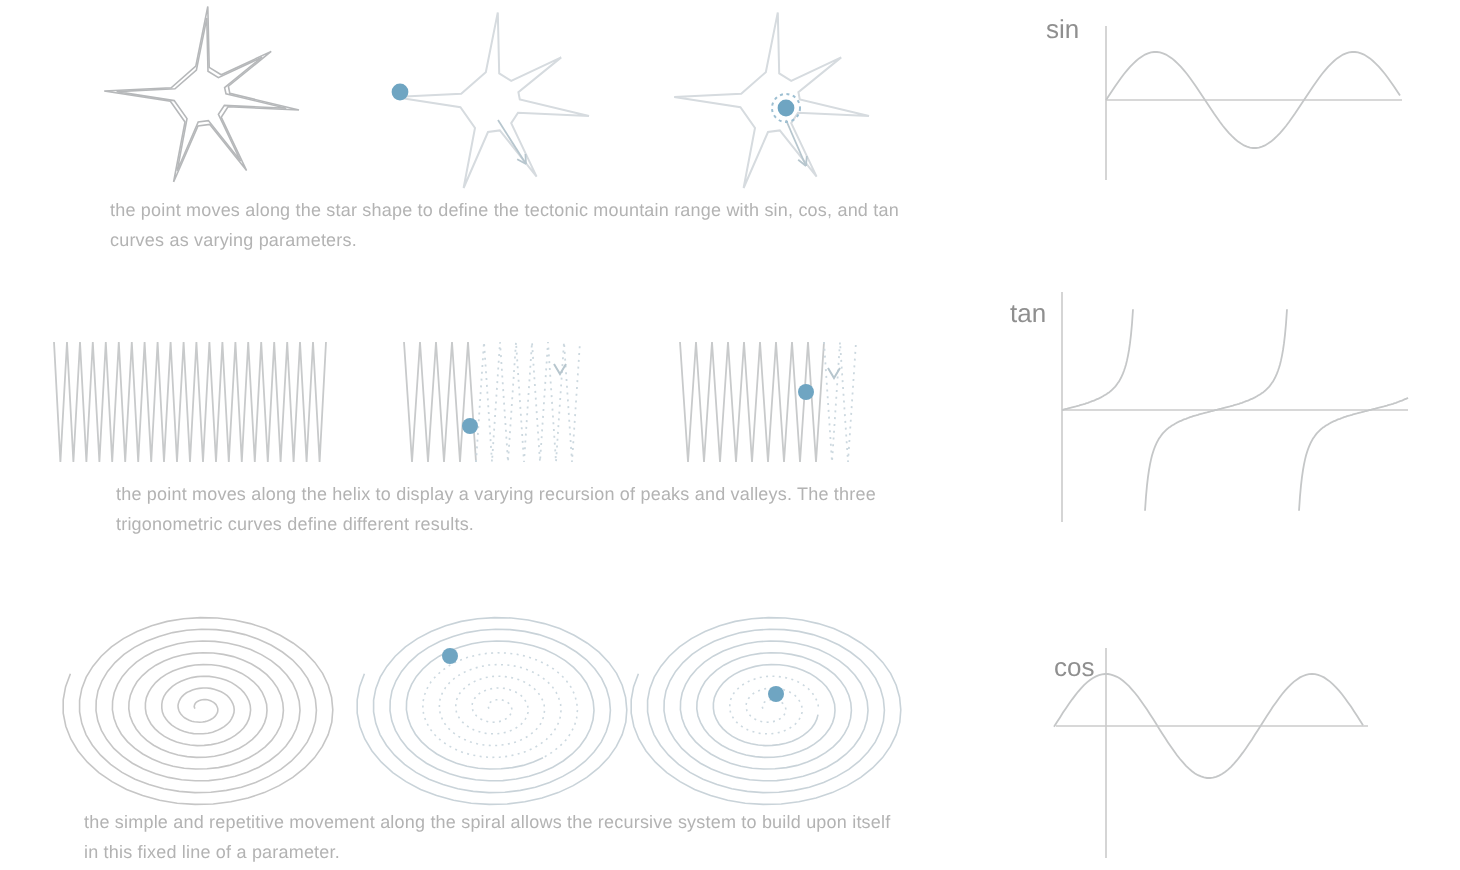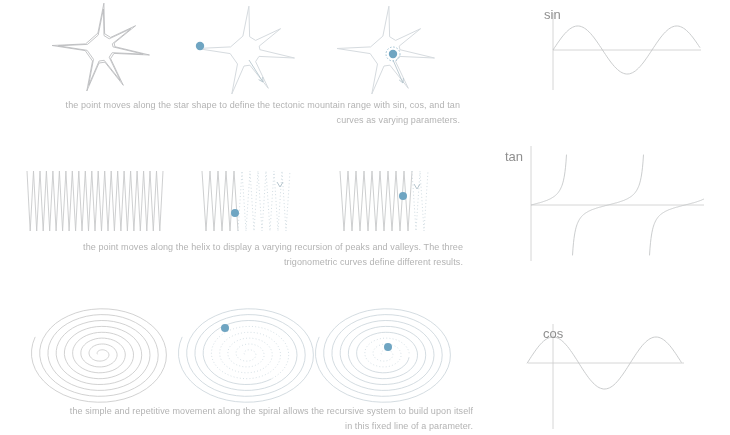--- a/index.html
+++ b/index.html
@@ -1,20 +1,20 @@
 <!DOCTYPE html>
 <html style="--caption-color: #b3b3b3; --label-color: #8f8f8f;"><head>
 <meta charset="utf-8">
 <style>
   *{margin:0;padding:0;box-sizing:border-box}
   html,body{width:730px;height:435px;background:#fff;overflow:hidden;
     font-family:"Liberation Sans",sans-serif}
   .page{position:relative;width:730px;height:435px;background:#fff}
   .fig,.graph{position:absolute}
-  .caption{position:absolute;text-align:right;font-size:9px;line-height:1.65;
+  .caption{position:absolute;text-align:left;font-size:9px;line-height:1.65;
     color:var(--caption-color,#b3b3b3);letter-spacing:.1px}
   .glabel{position:absolute;font-size:13px;color:var(--label-color,#8f8f8f)}
   svg{display:block}
 </style>
 </head>
 <body style="background: rgb(255, 255, 255);">
 
 <div class="page">
 
   <section>
@@ -84,44 +84,44 @@
           <circle cx="50" cy="26" r="4" fill="#6fa5c2"></circle>
         </svg>
       </div>
     <div class="fig" id="fig-p2" style="left:312px;top:302px;width:146px;height:104px">
         <svg width="146" height="104" viewBox="0 0 146 104">
           <path d="M69.5,52.3L69.3,52.0L69.2,51.6L69.1,51.2L69.2,50.8L69.3,50.4L69.5,50.0L69.8,49.5L70.1,49.2L70.6,48.8L71.2,48.5L71.8,48.2L72.5,48.0L73.2,47.9L74.0,47.8L74.9,47.8L75.7,47.9L76.5,48.1L77.3,48.4L78.1,48.8L78.8,49.2L79.4,49.7L80.0,50.3L80.4,51.0L80.7,51.7L80.9,52.4L80.9,53.2L80.8,54.0L80.5,54.7L80.0,55.5L79.5,56.2L78.7,56.9L77.8,57.5L76.9,58.0L75.7,58.5L74.5,58.8L73.3,59.0L71.9,59.1L70.6,59.0L69.2,58.9L67.9,58.6L66.6,58.1L65.4,57.5L64.3,56.9L63.3,56.0L62.5,55.1L61.8,54.1L61.4,53.1L61.1,52.0L61.0,50.8L61.2,49.7L61.6,48.5L62.2,47.4L63.0,46.3L64.0,45.3L65.2,44.4L66.6,43.7L68.2,43.0L69.9,42.5L71.6,42.2L73.5,42.0L75.4,42.0L77.3,42.2L79.1,42.6L80.9,43.2L82.6,43.9L84.2,44.8L85.6,45.8L86.7,47.0L87.7,48.4L88.4,49.8L88.9,51.2L89.1,52.8L89.0,54.3L88.5,55.8L87.8,57.3L86.9,58.8L85.6,60.1L84.1,61.3L82.3,62.4L80.4,63.3L78.3,64.1L76.0,64.6L73.6,64.9L71.2,64.9L68.8,64.8L66.4,64.4L64.1,63.7L61.8,62.9L59.8,61.8L57.9,60.6L56.3,59.1L55.0,57.5L53.9,55.8L53.2,54.0L52.9,52.1L52.9,50.1L53.2,48.2L53.9,46.3L55.0,44.5L56.5,42.8L58.2,41.2L60.2,39.8L62.5,38.6L65.1,37.6L67.8,36.8L70.7,36.3L73.6,36.1L76.6,36.2L79.5,36.6L82.4,37.2L85.2,38.1L87.8,39.3L90.1,40.8L92.2,42.4L94.0,44.3L95.4,46.3L96.5,48.5L97.1,50.7L97.3,53.0" fill="none" stroke="#cdd9e0" stroke-width="0.8" stroke-dasharray="1,2.2"></path>
           <path d="M97.0,55.3L96.4,57.6L95.3,59.9L93.8,62.0L91.8,64.0L89.6,65.7L87.0,67.3L84.1,68.6L80.9,69.6L77.6,70.3L74.1,70.7L70.6,70.8L67.1,70.5L63.6,69.9L60.3,69.0L57.2,67.7L54.2,66.2L51.6,64.3L49.4,62.3L47.5,60.0L46.1,57.5L45.1,54.9L44.7,52.2L44.7,49.5L45.2,46.8L46.3,44.2L47.8,41.7L49.8,39.3L52.3,37.1L55.1,35.2L58.4,33.5L61.9,32.2L65.6,31.2L69.5,30.5L73.6,30.3L77.7,30.4L81.7,30.9L85.6,31.8L89.4,33.1L92.9,34.7L96.0,36.7L98.8,38.9L101.2,41.4L103.1,44.2L104.4,47.1L105.3,50.1L105.5,53.2L105.2,56.3L104.3,59.3L102.8,62.3L100.7,65.1L98.2,67.7L95.1,70.1L91.7,72.1L87.8,73.8L83.7,75.1L79.3,76.1L74.8,76.6L70.2,76.7L65.6,76.3L61.0,75.5L56.7,74.3L52.6,72.6L48.8,70.6L45.4,68.2L42.5,65.5L40.1,62.5L38.3,59.3L37.0,56.0L36.4,52.5L36.5,49.0L37.2,45.6L38.6,42.2L40.5,38.9L43.1,35.9L46.3,33.1L49.9,30.6L54.0,28.5L58.5,26.8L63.3,25.5L68.3,24.7L73.4,24.4L78.6,24.5L83.7,25.2L88.7,26.3L93.4,28.0L97.8,30.0L101.8,32.5L105.4,35.3L108.3,38.5L110.7,41.9L112.4,45.6L113.4,49.4L113.7,53.2L113.3,57.1L112.2,61.0L110.3,64.7L107.8,68.2L104.6,71.4L100.8,74.3L96.5,76.9L91.7,79.0L86.6,80.7L81.2,81.8L75.5,82.4L69.8,82.5L64.1,82.1L58.5,81.1L53.2,79.6L48.1,77.5L43.4,75.0L39.3,72.1L35.7,68.8L32.7,65.1L30.5,61.2L29.0,57.1L28.2,52.9L28.3,48.6L29.1,44.4L30.8,40.2L33.2,36.2L36.4,32.5L40.2,29.1L44.6,26.1L49.6,23.5L55.1,21.5L60.9,19.9L66.9,18.9L73.2,18.5L79.4,18.7L85.6,19.5L91.6,20.9L97.4,22.8L102.7,25.3L107.6,28.3L111.8,31.7L115.4,35.5L118.3,39.6L120.3,44.0L121.6,48.6L122.0,53.2L121.5,57.9L120.1,62.5L117.9,66.9L114.9,71.1L111.1,75.0L106.6,78.5L101.4,81.6L95.7,84.1L89.6,86.1L83.1,87.5L76.4,88.3L69.6,88.4L62.8,87.9L56.2,86.7L49.8,84.9L43.7,82.5L38.2,79.6L33.2,76.1L28.9,72.2L25.4,67.8L22.7,63.2L20.9,58.4L20.0,53.4L20.1,48.3L21.0,43.3L23.0,38.4L25.8,33.7L29.5,29.3L34.0,25.2L39.2,21.7L45.1,18.6L51.5,16.2L58.3,14.3L65.4,13.1L72.8,12.6L80.1,12.8L87.4,13.7L94.5,15.3L101.2,17.6L107.5,20.5L113.2,24.0L118.2,27.9L122.4,32.4L125.8,37.2L128.2,42.3L129.7,47.7L130.2,53.1L129.7,58.6L128.1,63.9L125.6,69.1L122.0,74.0L117.6,78.6L112.4,82.7L106.4,86.2L99.8,89.2L92.7,91.6L85.2,93.2L77.4,94.1L69.5,94.3L61.6,93.7L53.9,92.4L46.5,90.3L39.5,87.6L33.0,84.2L27.3,80.2L22.3,75.6L18.2,70.6L15.0,65.3L12.9,59.7L11.8,53.9L11.8,48.1L12.9,42.3L15.1,36.6L18.4,31.2L22.6,26.1L27.7,21.4L33.7,17.3L40.5,13.8L47.8,10.9L55.6,8.7L63.8,7.4L72.2,6.8L80.7,7.0L89.1,8.0L97.2,9.8L104.9,12.3L112.1,15.6L118.7,19.6L124.5,24.1L129.4,29.2L133.3,34.7L136.1,40.6L137.8,46.7L138.4,52.9L137.9,59.1L136.1,65.3L133.2,71.2L129.3,76.8L124.3,82.0L118.4,86.7L111.6,90.8L104.1,94.3L96.0,97.0L87.4,98.9L78.6,100.0L69.6,100.2L60.6,99.6L51.8,98.1L43.3,95.8L35.3,92.7L28.0,88.8L21.4,84.3L15.7,79.1L11.0,73.5L7.4,67.5L4.9,61.1L3.6,54.6L3.6,47.9L4.8,41.3L7.2,34.9" fill="none" stroke="#c9d3d9" stroke-width="0.8"></path>
           <circle cx="76" cy="45" r="4" fill="#6fa5c2"></circle>
         </svg>
       </div>
-    <p class="caption" style="left:68px;top:404px;width:405px">the simple and repetitive movement along the spiral allows the recursive system to build upon itself in this fixed line of a parameter.</p>
+    <p class="caption" style="left:42px;top:404px;width:405px">the simple and repetitive movement along the spiral allows the recursive system to build upon itself in this fixed line of a parameter.</p>
   </section>
 
   <aside>
     <div class="graph" id="g-sin" style="left:523px;top:3px;width:207px;height:105px">
-      <span class="glabel" style="left:21px;top:4px">sin</span>
+      <span class="glabel" style="left:0;top:4px">sin</span>
     <svg width="207" height="105" viewBox="0 0 207 105">
           <path d="M30,10L30,87" fill="none" stroke="#cbcbcb" stroke-width="0.8"></path>
           <path d="M30,47L178,47" fill="none" stroke="#cbcbcb" stroke-width="0.8"></path>
           <path d="M30.0,47.0L31.5,44.7L33.0,42.5L34.5,40.2L36.0,38.1L37.5,36.0L39.0,34.0L40.5,32.2L42.0,30.4L43.5,28.9L45.0,27.5L46.5,26.2L48.0,25.2L49.5,24.3L51.0,23.7L52.5,23.2L54.0,23.0L55.5,23.0L57.0,23.2L58.5,23.7L60.0,24.3L61.5,25.2L63.0,26.2L64.5,27.5L66.0,28.9L67.5,30.4L69.0,32.2L70.5,34.0L72.0,36.0L73.5,38.1L75.0,40.2L76.5,42.5L78.0,44.7L79.5,47.0L81.0,49.3L82.5,51.5L84.0,53.8L85.5,55.9L87.0,58.0L88.5,60.0L90.0,61.8L91.5,63.6L93.0,65.1L94.5,66.5L96.0,67.8L97.5,68.8L99.0,69.7L100.5,70.3L102.0,70.8L103.5,71.0L105.0,71.0L106.5,70.8L108.0,70.3L109.5,69.7L111.0,68.8L112.5,67.8L114.0,66.5L115.5,65.1L117.0,63.6L118.5,61.8L120.0,60.0L121.5,58.0L123.0,55.9L124.5,53.8L126.0,51.5L127.5,49.3L129.0,47.0L130.5,44.7L132.0,42.5L133.5,40.2L135.0,38.1L136.5,36.0L138.0,34.0L139.5,32.2L141.0,30.4L142.5,28.9L144.0,27.5L145.5,26.2L147.0,25.2L148.5,24.3L150.0,23.7L151.5,23.2L153.0,23.0L154.5,23.0L156.0,23.2L157.5,23.7L159.0,24.3L160.5,25.2L162.0,26.2L163.5,27.5L165.0,28.9L166.5,30.4L168.0,32.2L169.5,34.0L171.0,36.0L172.5,38.1L174.0,40.2L175.5,42.5L177.0,44.7" fill="none" stroke="#c5c7c8" stroke-width="0.9"></path>
         </svg>
       </div>
     <div class="graph" id="g-tan" style="left:501px;top:143px;width:207px;height:122px">
       <span class="glabel" style="left:4px;top:6px">tan</span>
     <svg width="207" height="122" viewBox="0 0 207 122">
           <path d="M30,3L30,118" fill="none" stroke="#cbcbcb" stroke-width="0.8"></path>
           <path d="M30,62L203,62" fill="none" stroke="#cbcbcb" stroke-width="0.8"></path>
           <path d="M30.0,62.0L30.5,61.9L31.0,61.7L31.5,61.6L32.0,61.5L32.5,61.4L33.0,61.2L33.5,61.1L34.0,61.0L34.5,60.8L35.0,60.7L35.5,60.6L36.0,60.5L36.5,60.3L37.0,60.2L37.5,60.0L38.0,59.9L38.5,59.8L39.0,59.6L39.5,59.5L40.0,59.3L40.5,59.2L41.0,59.0L41.5,58.9L42.0,58.7L42.5,58.5L43.0,58.4L43.5,58.2L44.0,58.0L44.5,57.8L45.0,57.6L45.5,57.5L46.0,57.3L46.5,57.1L47.0,56.8L47.5,56.6L48.0,56.4L48.5,56.2L49.0,55.9L49.5,55.7L50.0,55.4L50.5,55.1L51.0,54.8L51.5,54.5L52.0,54.2L52.5,53.9L53.0,53.5L53.5,53.2L54.0,52.8L54.5,52.4L55.0,51.9L55.5,51.4L56.0,50.9L56.5,50.4L57.0,49.8L57.5,49.1L58.0,48.4L58.5,47.7L59.0,46.8L59.5,45.9L60.0,44.8L60.5,43.7L61.0,42.4L61.5,40.9L62.0,39.2L62.5,37.2L63.0,34.8L63.5,32.0L64.0,28.6L64.5,24.3L65.0,18.9L65.5,11.6" fill="none" stroke="#c5c7c8" stroke-width="0.9"></path>
           <path d="M71.5,112.4L72.0,105.1L72.5,99.7L73.0,95.4L73.5,92.0L74.0,89.2L74.5,86.8L75.0,84.8L75.5,83.1L76.0,81.6L76.5,80.3L77.0,79.2L77.5,78.1L78.0,77.2L78.5,76.3L79.0,75.6L79.5,74.9L80.0,74.2L80.5,73.6L81.0,73.1L81.5,72.6L82.0,72.1L82.5,71.6L83.0,71.2L83.5,70.8L84.0,70.5L84.5,70.1L85.0,69.8L85.5,69.5L86.0,69.2L86.5,68.9L87.0,68.6L87.5,68.3L88.0,68.1L88.5,67.8L89.0,67.6L89.5,67.4L90.0,67.2L90.5,66.9L91.0,66.7L91.5,66.5L92.0,66.4L92.5,66.2L93.0,66.0L93.5,65.8L94.0,65.6L94.5,65.5L95.0,65.3L95.5,65.1L96.0,65.0L96.5,64.8L97.0,64.7L97.5,64.5L98.0,64.4L98.5,64.2L99.0,64.1L99.5,64.0L100.0,63.8L100.5,63.7L101.0,63.5L101.5,63.4L102.0,63.3L102.5,63.2L103.0,63.0L103.5,62.9L104.0,62.8L104.5,62.6L105.0,62.5L105.5,62.4L106.0,62.3L106.5,62.1L107.0,62.0L107.5,61.9L108.0,61.7L108.5,61.6L109.0,61.5L109.5,61.4L110.0,61.2L110.5,61.1L111.0,61.0L111.5,60.8L112.0,60.7L112.5,60.6L113.0,60.5L113.5,60.3L114.0,60.2L114.5,60.0L115.0,59.9L115.5,59.8L116.0,59.6L116.5,59.5L117.0,59.3L117.5,59.2L118.0,59.0L118.5,58.9L119.0,58.7L119.5,58.5L120.0,58.4L120.5,58.2L121.0,58.0L121.5,57.8L122.0,57.6L122.5,57.5L123.0,57.3L123.5,57.1L124.0,56.8L124.5,56.6L125.0,56.4L125.5,56.2L126.0,55.9L126.5,55.7L127.0,55.4L127.5,55.1L128.0,54.8L128.5,54.5L129.0,54.2L129.5,53.9L130.0,53.5L130.5,53.2L131.0,52.8L131.5,52.4L132.0,51.9L132.5,51.4L133.0,50.9L133.5,50.4L134.0,49.8L134.5,49.1L135.0,48.4L135.5,47.7L136.0,46.8L136.5,45.9L137.0,44.8L137.5,43.7L138.0,42.4L138.5,40.9L139.0,39.2L139.5,37.2L140.0,34.8L140.5,32.0L141.0,28.6L141.5,24.3L142.0,18.9L142.5,11.6" fill="none" stroke="#c5c7c8" stroke-width="0.9"></path>
           <path d="M148.5,112.4L149.0,105.1L149.5,99.7L150.0,95.4L150.5,92.0L151.0,89.2L151.5,86.8L152.0,84.8L152.5,83.1L153.0,81.6L153.5,80.3L154.0,79.2L154.5,78.1L155.0,77.2L155.5,76.3L156.0,75.6L156.5,74.9L157.0,74.2L157.5,73.6L158.0,73.1L158.5,72.6L159.0,72.1L159.5,71.6L160.0,71.2L160.5,70.8L161.0,70.5L161.5,70.1L162.0,69.8L162.5,69.5L163.0,69.2L163.5,68.9L164.0,68.6L164.5,68.3L165.0,68.1L165.5,67.8L166.0,67.6L166.5,67.4L167.0,67.2L167.5,66.9L168.0,66.7L168.5,66.5L169.0,66.4L169.5,66.2L170.0,66.0L170.5,65.8L171.0,65.6L171.5,65.5L172.0,65.3L172.5,65.1L173.0,65.0L173.5,64.8L174.0,64.7L174.5,64.5L175.0,64.4L175.5,64.2L176.0,64.1L176.5,64.0L177.0,63.8L177.5,63.7L178.0,63.5L178.5,63.4L179.0,63.3L179.5,63.2L180.0,63.0L180.5,62.9L181.0,62.8L181.5,62.6L182.0,62.5L182.5,62.4L183.0,62.3L183.5,62.1L184.0,62.0L184.5,61.9L185.0,61.7L185.5,61.6L186.0,61.5L186.5,61.4L187.0,61.2L187.5,61.1L188.0,61.0L188.5,60.8L189.0,60.7L189.5,60.6L190.0,60.5L190.5,60.3L191.0,60.2L191.5,60.0L192.0,59.9L192.5,59.8L193.0,59.6L193.5,59.5L194.0,59.3L194.5,59.2L195.0,59.0L195.5,58.9L196.0,58.7L196.5,58.5L197.0,58.4L197.5,58.2L198.0,58.0L198.5,57.8L199.0,57.6L199.5,57.5L200.0,57.3L200.5,57.1L201.0,56.8L201.5,56.6L202.0,56.4L202.5,56.2L203.0,55.9" fill="none" stroke="#c5c7c8" stroke-width="0.9"></path>
         </svg>
       </div>
     <div class="graph" id="g-cos" style="left:518px;top:318px;width:212px;height:117px">
-      <span class="glabel" style="left:25px;top:8px">cos</span>
+      <span class="glabel" style="left:9px;top:8px">cos</span>
     <svg width="212" height="117" viewBox="0 0 212 117">
           <path d="M35,6L35,111" fill="none" stroke="#cbcbcb" stroke-width="0.8"></path>
           <path d="M10,45L166,45" fill="none" stroke="#cbcbcb" stroke-width="0.8"></path>
           <path d="M9.0,45.4L10.5,43.0L12.0,40.7L13.5,38.3L15.0,36.1L16.5,33.9L18.0,31.8L19.5,29.8L21.0,27.9L22.5,26.2L24.0,24.6L25.5,23.2L27.0,22.0L28.5,21.0L30.0,20.2L31.5,19.6L33.0,19.2L34.5,19.0L36.0,19.0L37.5,19.3L39.0,19.8L40.5,20.4L42.0,21.3L43.5,22.4L45.0,23.7L46.5,25.1L48.0,26.8L49.5,28.5L51.0,30.4L52.5,32.5L54.0,34.6L55.5,36.8L57.0,39.1L58.5,41.4L60.0,43.8L61.5,46.2L63.0,48.6L64.5,50.9L66.0,53.2L67.5,55.4L69.0,57.5L70.5,59.6L72.0,61.5L73.5,63.2L75.0,64.9L76.5,66.3L78.0,67.6L79.5,68.7L81.0,69.6L82.5,70.2L84.0,70.7L85.5,71.0L87.0,71.0L88.5,70.8L90.0,70.4L91.5,69.8L93.0,69.0L94.5,68.0L96.0,66.8L97.5,65.4L99.0,63.8L100.5,62.1L102.0,60.2L103.5,58.2L105.0,56.1L106.5,53.9L108.0,51.7L109.5,49.3L111.0,47.0L112.5,44.6L114.0,42.2L115.5,39.9L117.0,37.6L118.5,35.3L120.0,33.2L121.5,31.1L123.0,29.1L124.5,27.3L126.0,25.7L127.5,24.2L129.0,22.8L130.5,21.7L132.0,20.7L133.5,20.0L135.0,19.4L136.5,19.1L138.0,19.0L139.5,19.1L141.0,19.4L142.5,20.0L144.0,20.7L145.5,21.7L147.0,22.8L148.5,24.2L150.0,25.7L151.5,27.3L153.0,29.1L154.5,31.1L156.0,33.2L157.5,35.3L159.0,37.6L160.5,39.9L162.0,42.2L163.5,44.6" fill="none" stroke="#c5c7c8" stroke-width="0.9"></path>
         </svg>
       </div>
   </aside>
 
 </div>
 

